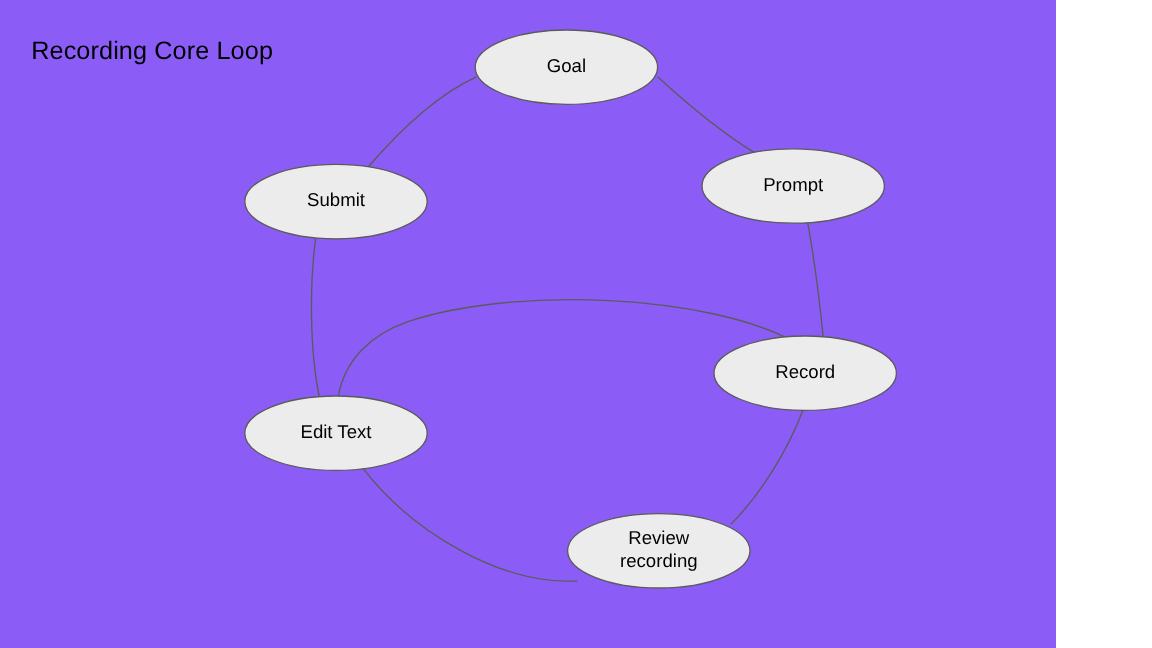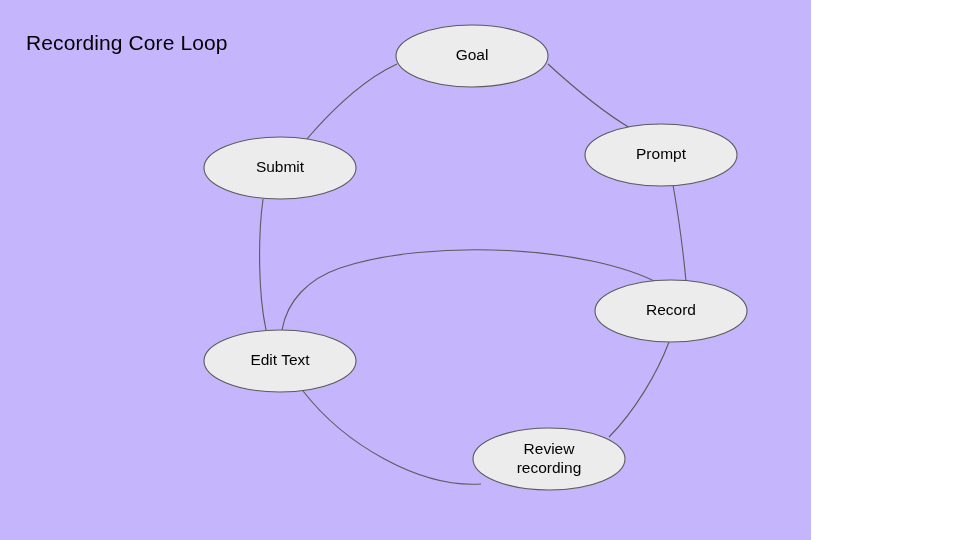--- a/index.html
+++ b/index.html
@@ -8,23 +8,23 @@
     background: #ffffff;
   }
   body {
     width: 960px;
     height: 540px;
     overflow: hidden;
     font-family: "Liberation Sans", sans-serif;
   }
   #canvas {
     position: relative;
-    width: 811px;
+    width: 880px;
     height: 540px;
-    background: #c4b5fd;
+    background: #8b5cf6;
   }
   #diagram-title {
     position: absolute;
     left: 26px;
     top: 30px;
     font-family: "Liberation Sans", sans-serif;
     font-size: 21px;
     line-height: 26px;
     color: #000000;
     white-space: nowrap;

